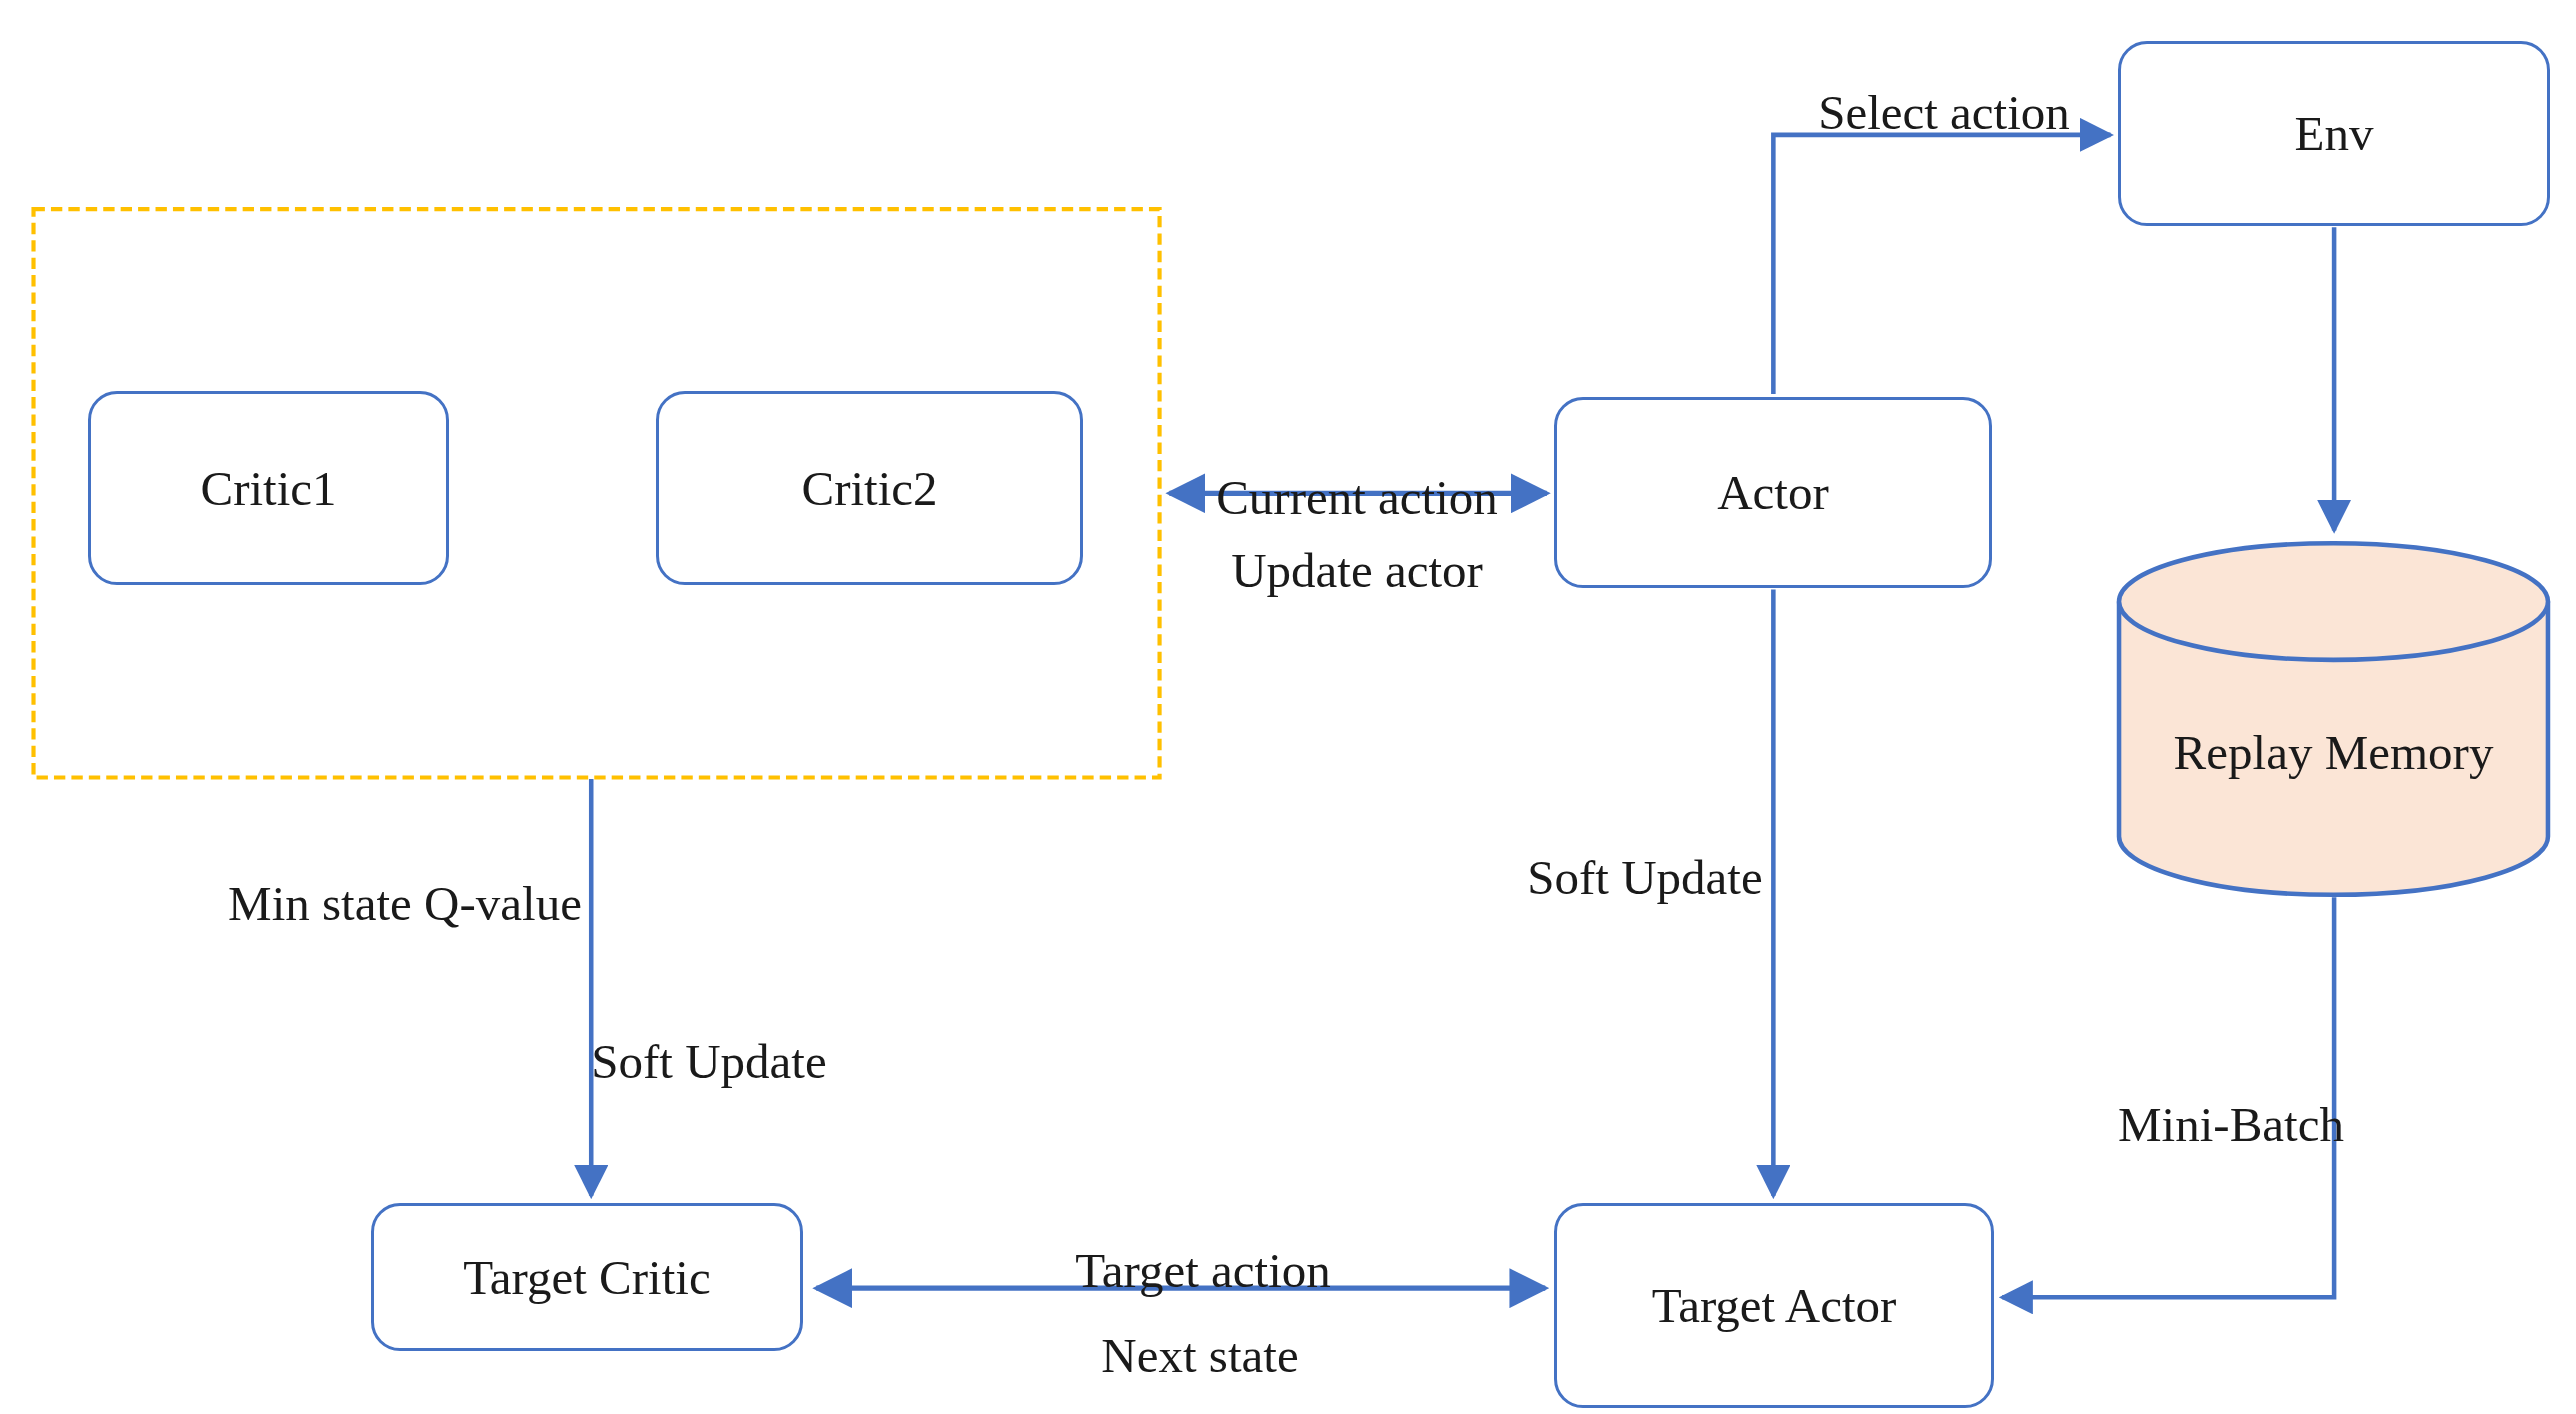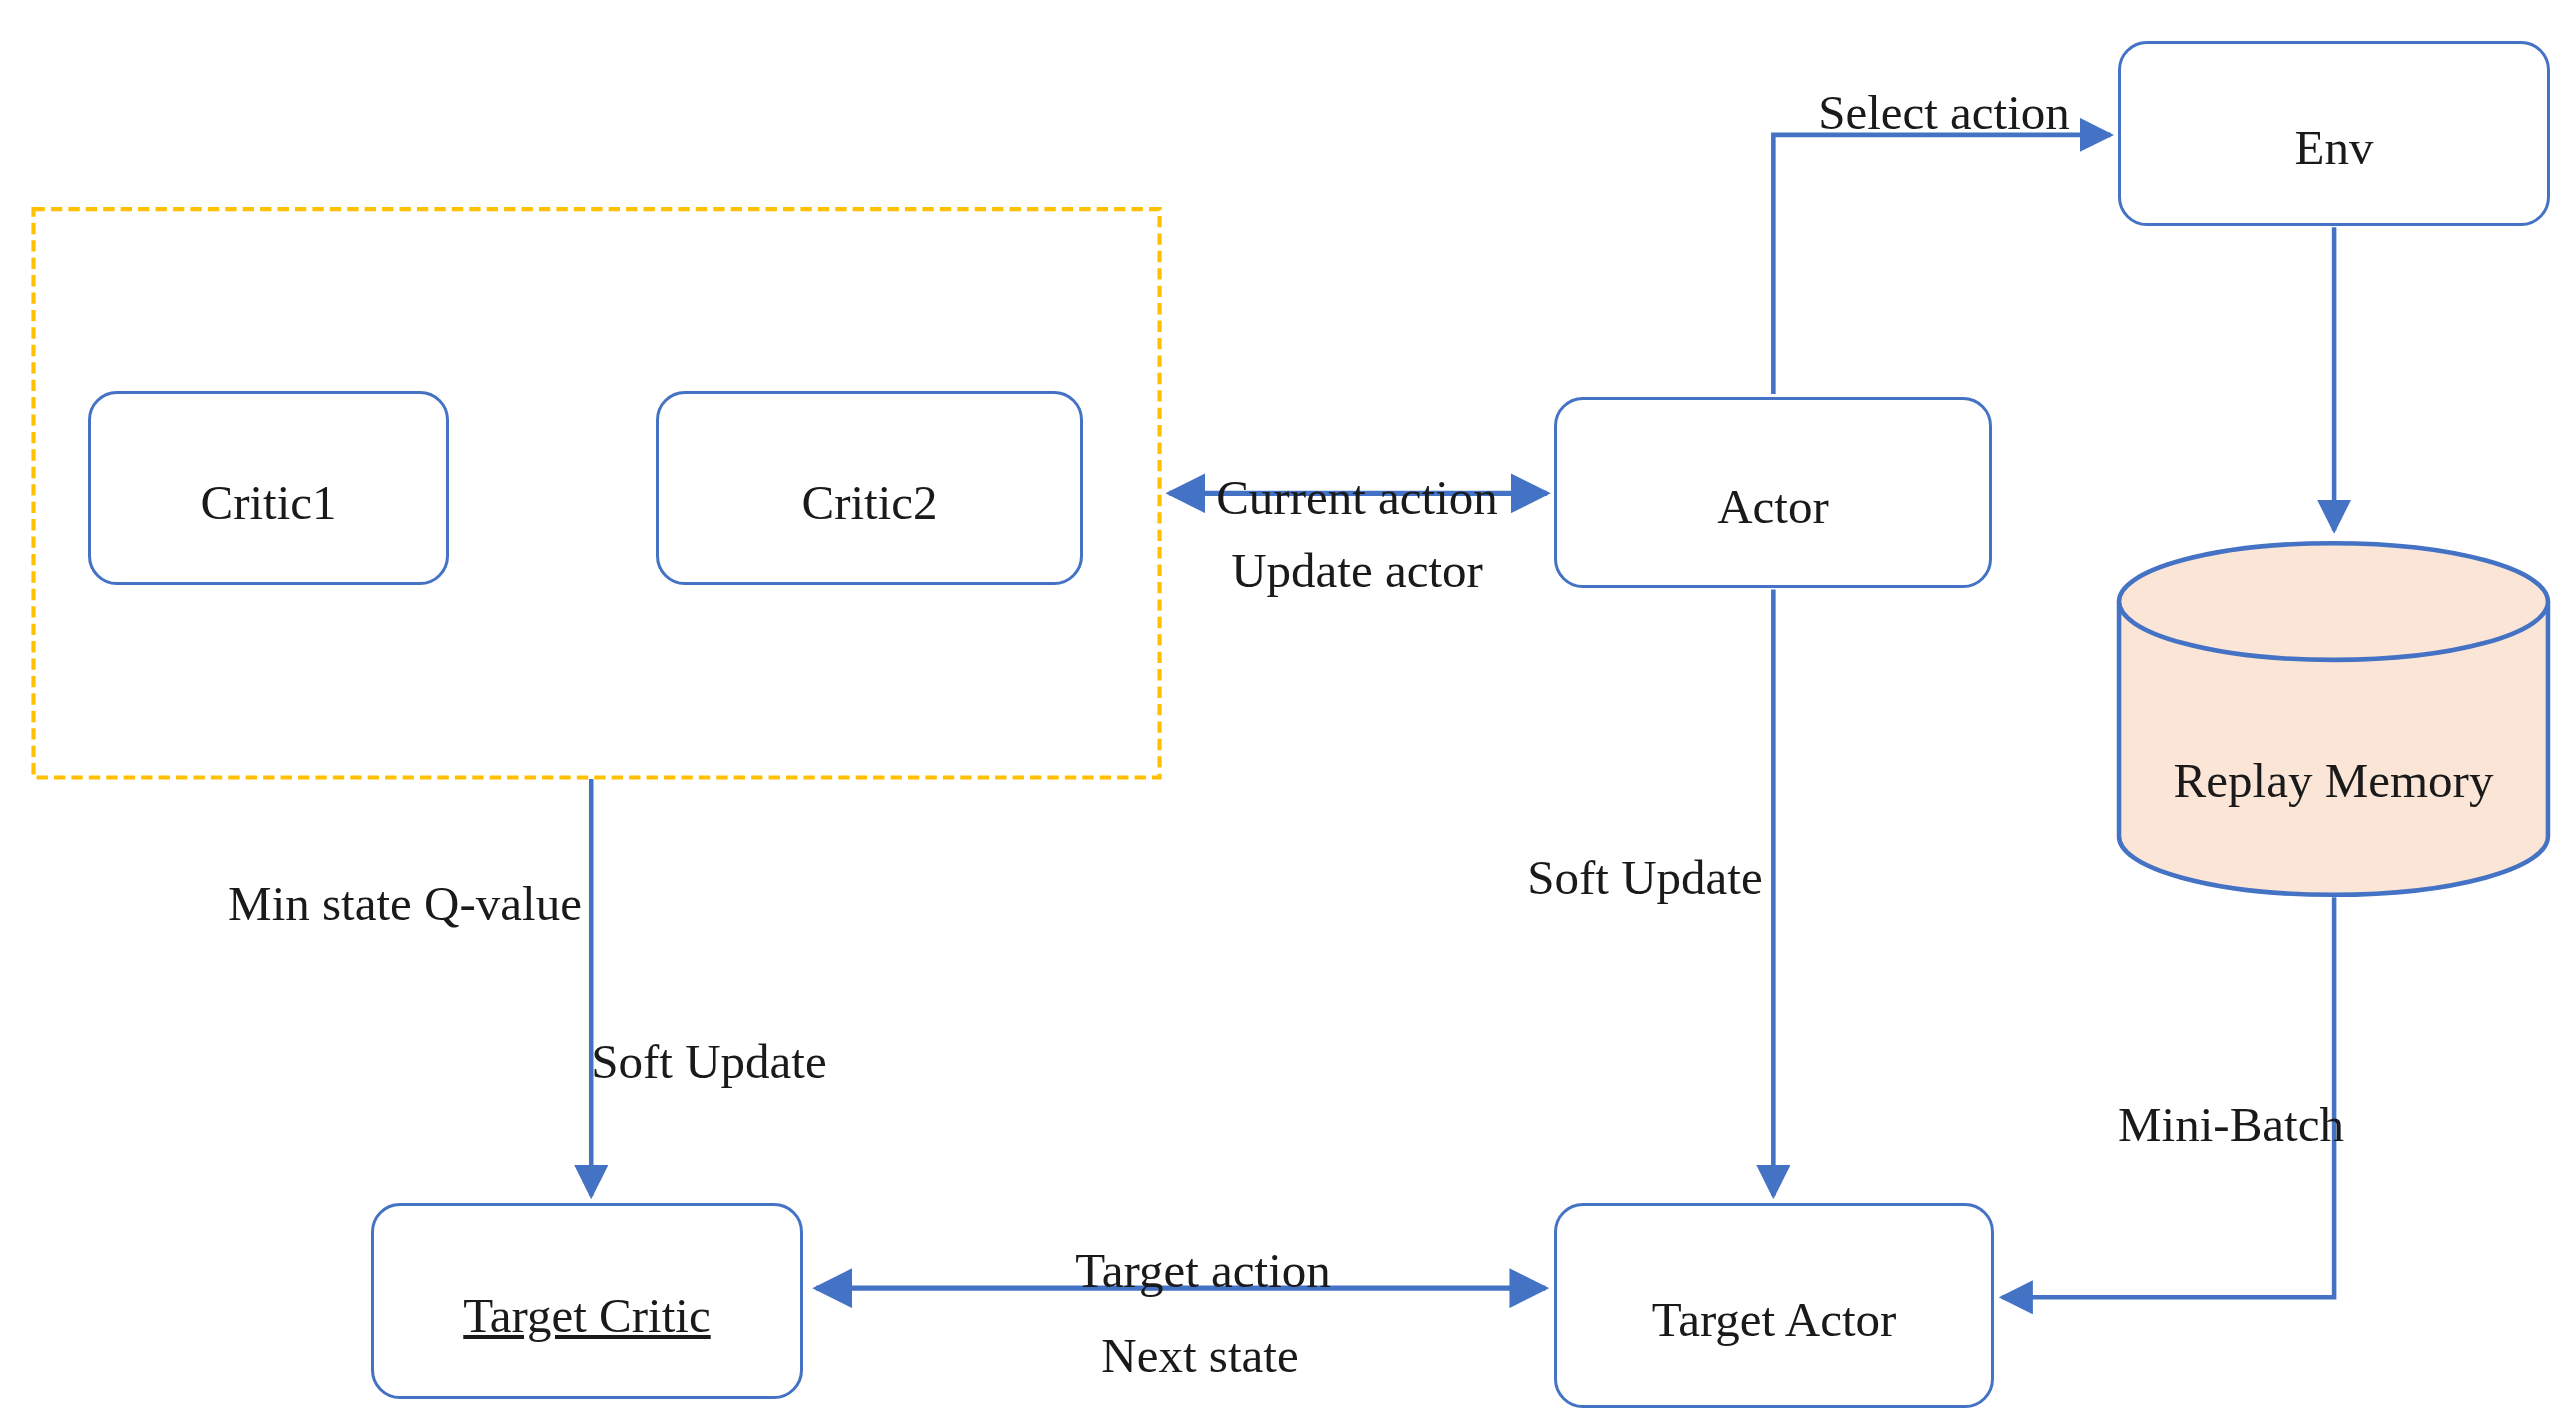--- a/index.html
+++ b/index.html
@@ -32,21 +32,20 @@
     background: #ffffff;
     display: flex;
     align-items: center;
     justify-content: center;
     z-index: 2;
   }
   .node-label {
     font-size: 49px;
     line-height: 1;
     white-space: nowrap;
-    margin-top: 28px;
   }
   .cylinder {
     position: absolute;
     z-index: 2;
   }
   .cylinder svg {
     display: block;
   }
   .cylinder .node-label {
     position: absolute;
@@ -106,21 +105,21 @@
   </div>
 
   <div class="node" style="left:1554px; top:397px; width:438px; height:191px;">
     <span class="node-label">Actor</span>
   </div>
 
   <div class="node" style="left:2118px; top:41px; width:432px; height:185px;">
     <span class="node-label">Env</span>
   </div>
 
-  <div class="node" style="left:371px; top:1203px; width:432px; height:196px;text-decoration:underline;">
+  <div class="node" style="left:371px; top:1203px; width:432px; height:148px;">
     <span class="node-label">Target Critic</span>
   </div>
 
   <div class="node" style="left:1554px; top:1203px; width:440px; height:205px;">
     <span class="node-label">Target Actor</span>
   </div>
 
   <div class="cylinder" style="left:2116px; top:540px; width:435px; height:358px;">
     <svg width="435" height="358" viewBox="0 0 574 472" xmlns="http://www.w3.org/2000/svg">
       <path d="M4,81 L4,391 A283,77 0 0 0 570,391 L570,81" fill="#fbe5d6" stroke="#4472c4" stroke-width="6"></path>

